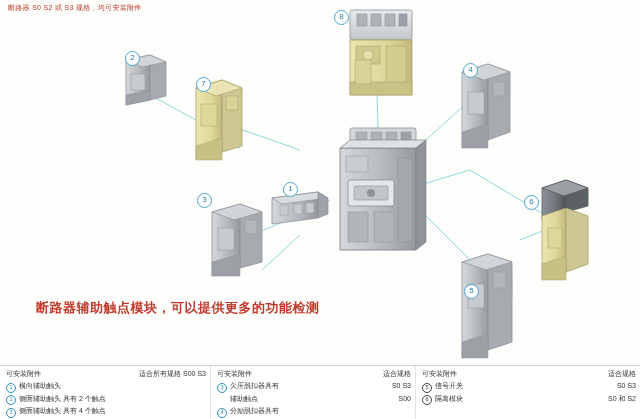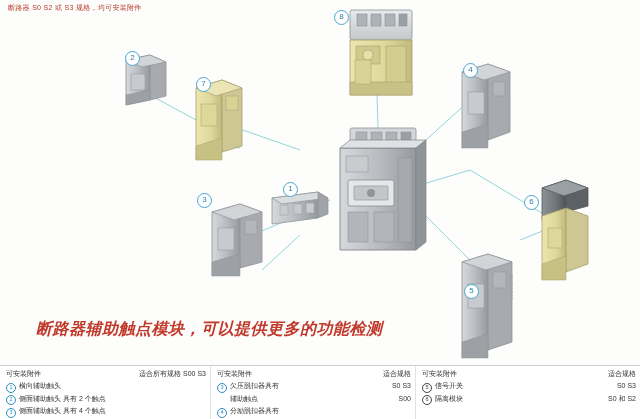--- a/index.html
+++ b/index.html
@@ -32,27 +32,26 @@
     left: 8px;
     top: 3px;
     font-size: 7px;
     color: #b83a2a;
     letter-spacing: 0.3px;
     white-space: nowrap;
   }
   .caption {
     position: absolute;
     left: 36px;
-    top: 319px;
-    font-size: 16px;
+    top: 299px;
+    font-size: 13px;
     color: #c0392b;
     font-weight: bold;
     letter-spacing: 0.5px;
     white-space: nowrap;
-    font-style: italic;
   }
   .legend {
     position: absolute;
     left: 0;
     top: 365px;
     width: 640px;
     height: 54px;
     border-top: 1px solid #cfcfcf;
     background: #ffffff;
     display: flex;

